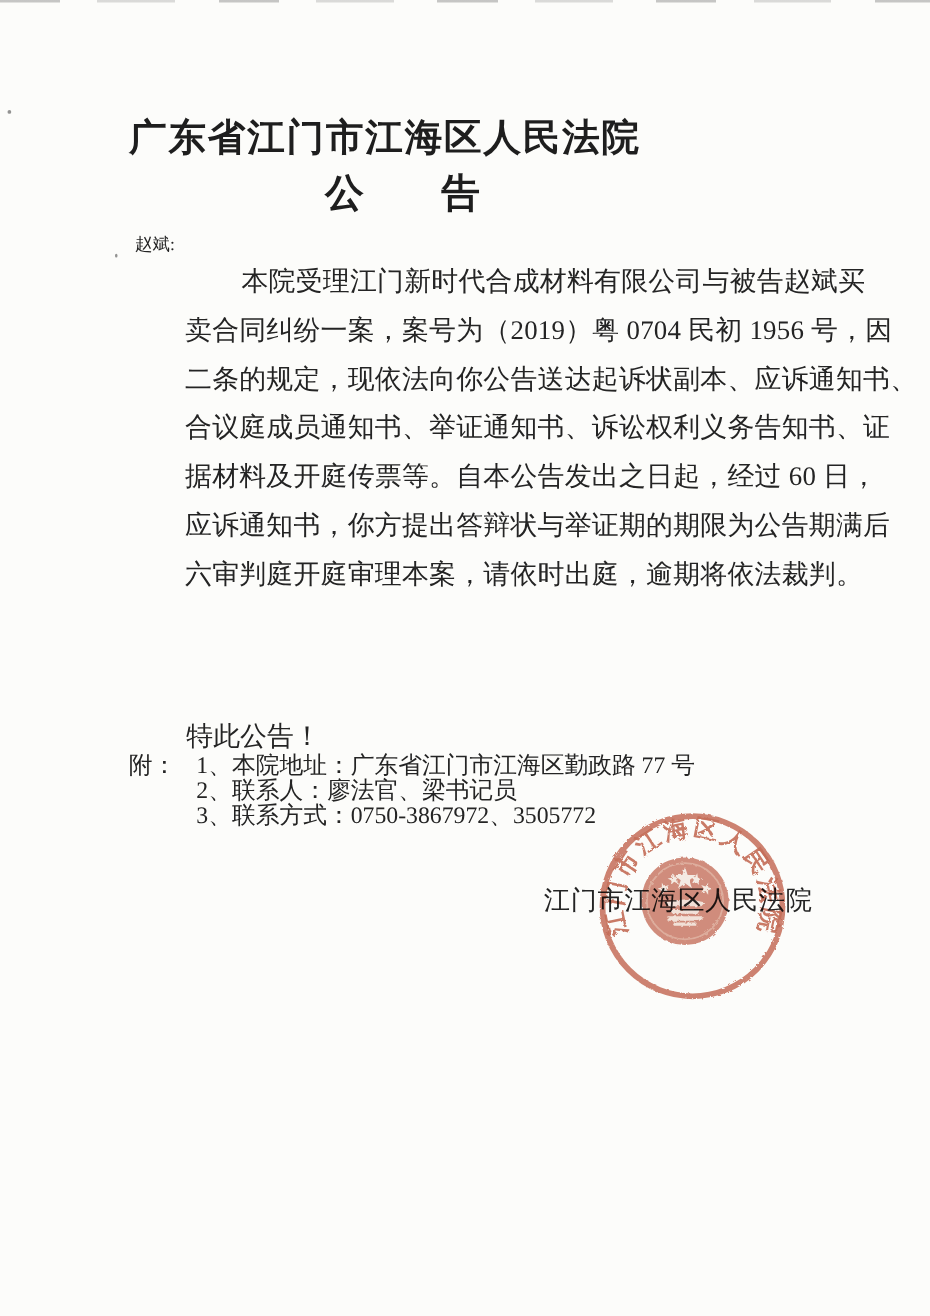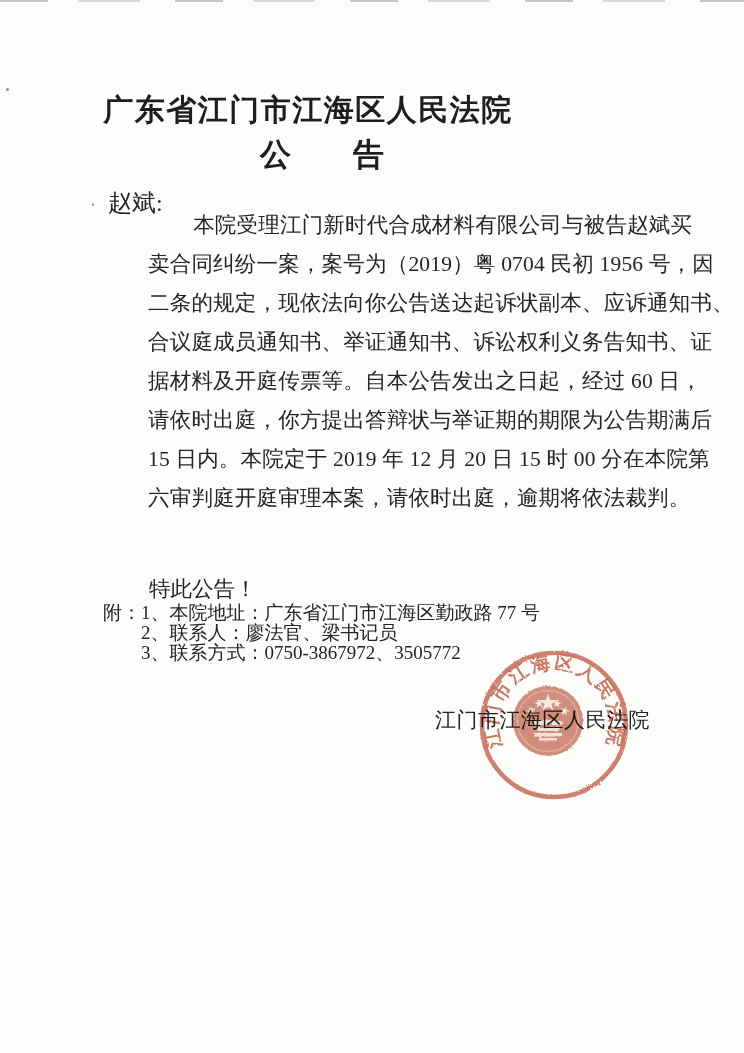--- a/index.html
+++ b/index.html
@@ -39,40 +39,40 @@
   }
   .notice-title {
     position: absolute; top: 134px; left: 0; width: 644px;
     text-align: center;
     font-family: "Liberation Sans", "DejaVu Sans", sans-serif;
     font-weight: 700; font-size: 31px; color: #1e1e1e;
     white-space: pre;
   }
   .addressee {
     position: absolute; left: 108px; top: 187px;
-    font-size: 24px; white-space: nowrap; text-align: center;
+    font-size: 14px; white-space: nowrap; text-align: center;
   }
   .body-block { position: absolute; left: 103px; top: 206px; width: 560px; margin-left: 45px; }
   .body-line {
     height: 39px; line-height: 39px;
     font-size: 21.5px; white-space: nowrap; letter-spacing: 0.2px;
   }
   .body-line.indent { text-indent: 2.1em; }
   .closing {
     position: absolute; left: 149px; top: 574px;
     font-size: 21.5px; white-space: nowrap;
   }
   .attachments {
     position: absolute; left: 103px; top: 603px;
     display: flex; align-items: flex-start;
     font-size: 19px;
   }
   .attach-label { white-space: nowrap; line-height: 20px; }
   .attach-items { }
-  .attach-item { line-height: 20px; white-space: nowrap; }
+  .attach-item { line-height: 20px; white-space: nowrap; margin-left: 16px; }
 
   .sig-court {
     position: absolute; left: 435px; top: 706px;
     font-size: 21px; letter-spacing: 0.5px; white-space: nowrap;
   }
   .sig-date {
     position: absolute; left: 456px; top: 747px;
     font-size: 20px; letter-spacing: 1px; white-space: nowrap;
   }
 
@@ -98,22 +98,21 @@
   <div class="notice-title">公　　告</div>
 
   <div class="addressee">赵斌:</div>
 
   <div class="body-block">
     <div class="body-line indent">本院受理江门新时代合成材料有限公司与被告赵斌买</div>
     <div class="body-line">卖合同纠纷一案，案号为（2019）粤 0704 民初 1956 号，因</div>
     <div class="body-line">二条的规定，现依法向你公告送达起诉状副本、应诉通知书、</div>
     <div class="body-line">合议庭成员通知书、举证通知书、诉讼权利义务告知书、证</div>
     <div class="body-line">据材料及开庭传票等。自本公告发出之日起，经过 60 日，</div>
-    <div class="body-line">请依时出庭，你方提出答辩状与举证期的期限为公告期满后</div>
-    <div class="body-line">15 日内。本院定于 2019 年 12 月 20 日 15 时 00 分在本院第</div>
+    <div class="body-line">应诉通知书，你方提出答辩状与举证期的期限为公告期满后</div>
     <div class="body-line">六审判庭开庭审理本案，请依时出庭，逾期将依法裁判。</div>
   </div>
 
   <div class="closing">特此公告！</div>
 
   <div class="attachments">
     <div class="attach-label">附：</div>
     <div class="attach-items">
       <div class="attach-item">1、本院地址：广东省江门市江海区勤政路 77 号</div>
       <div class="attach-item">2、联系人：廖法官、梁书记员</div>

